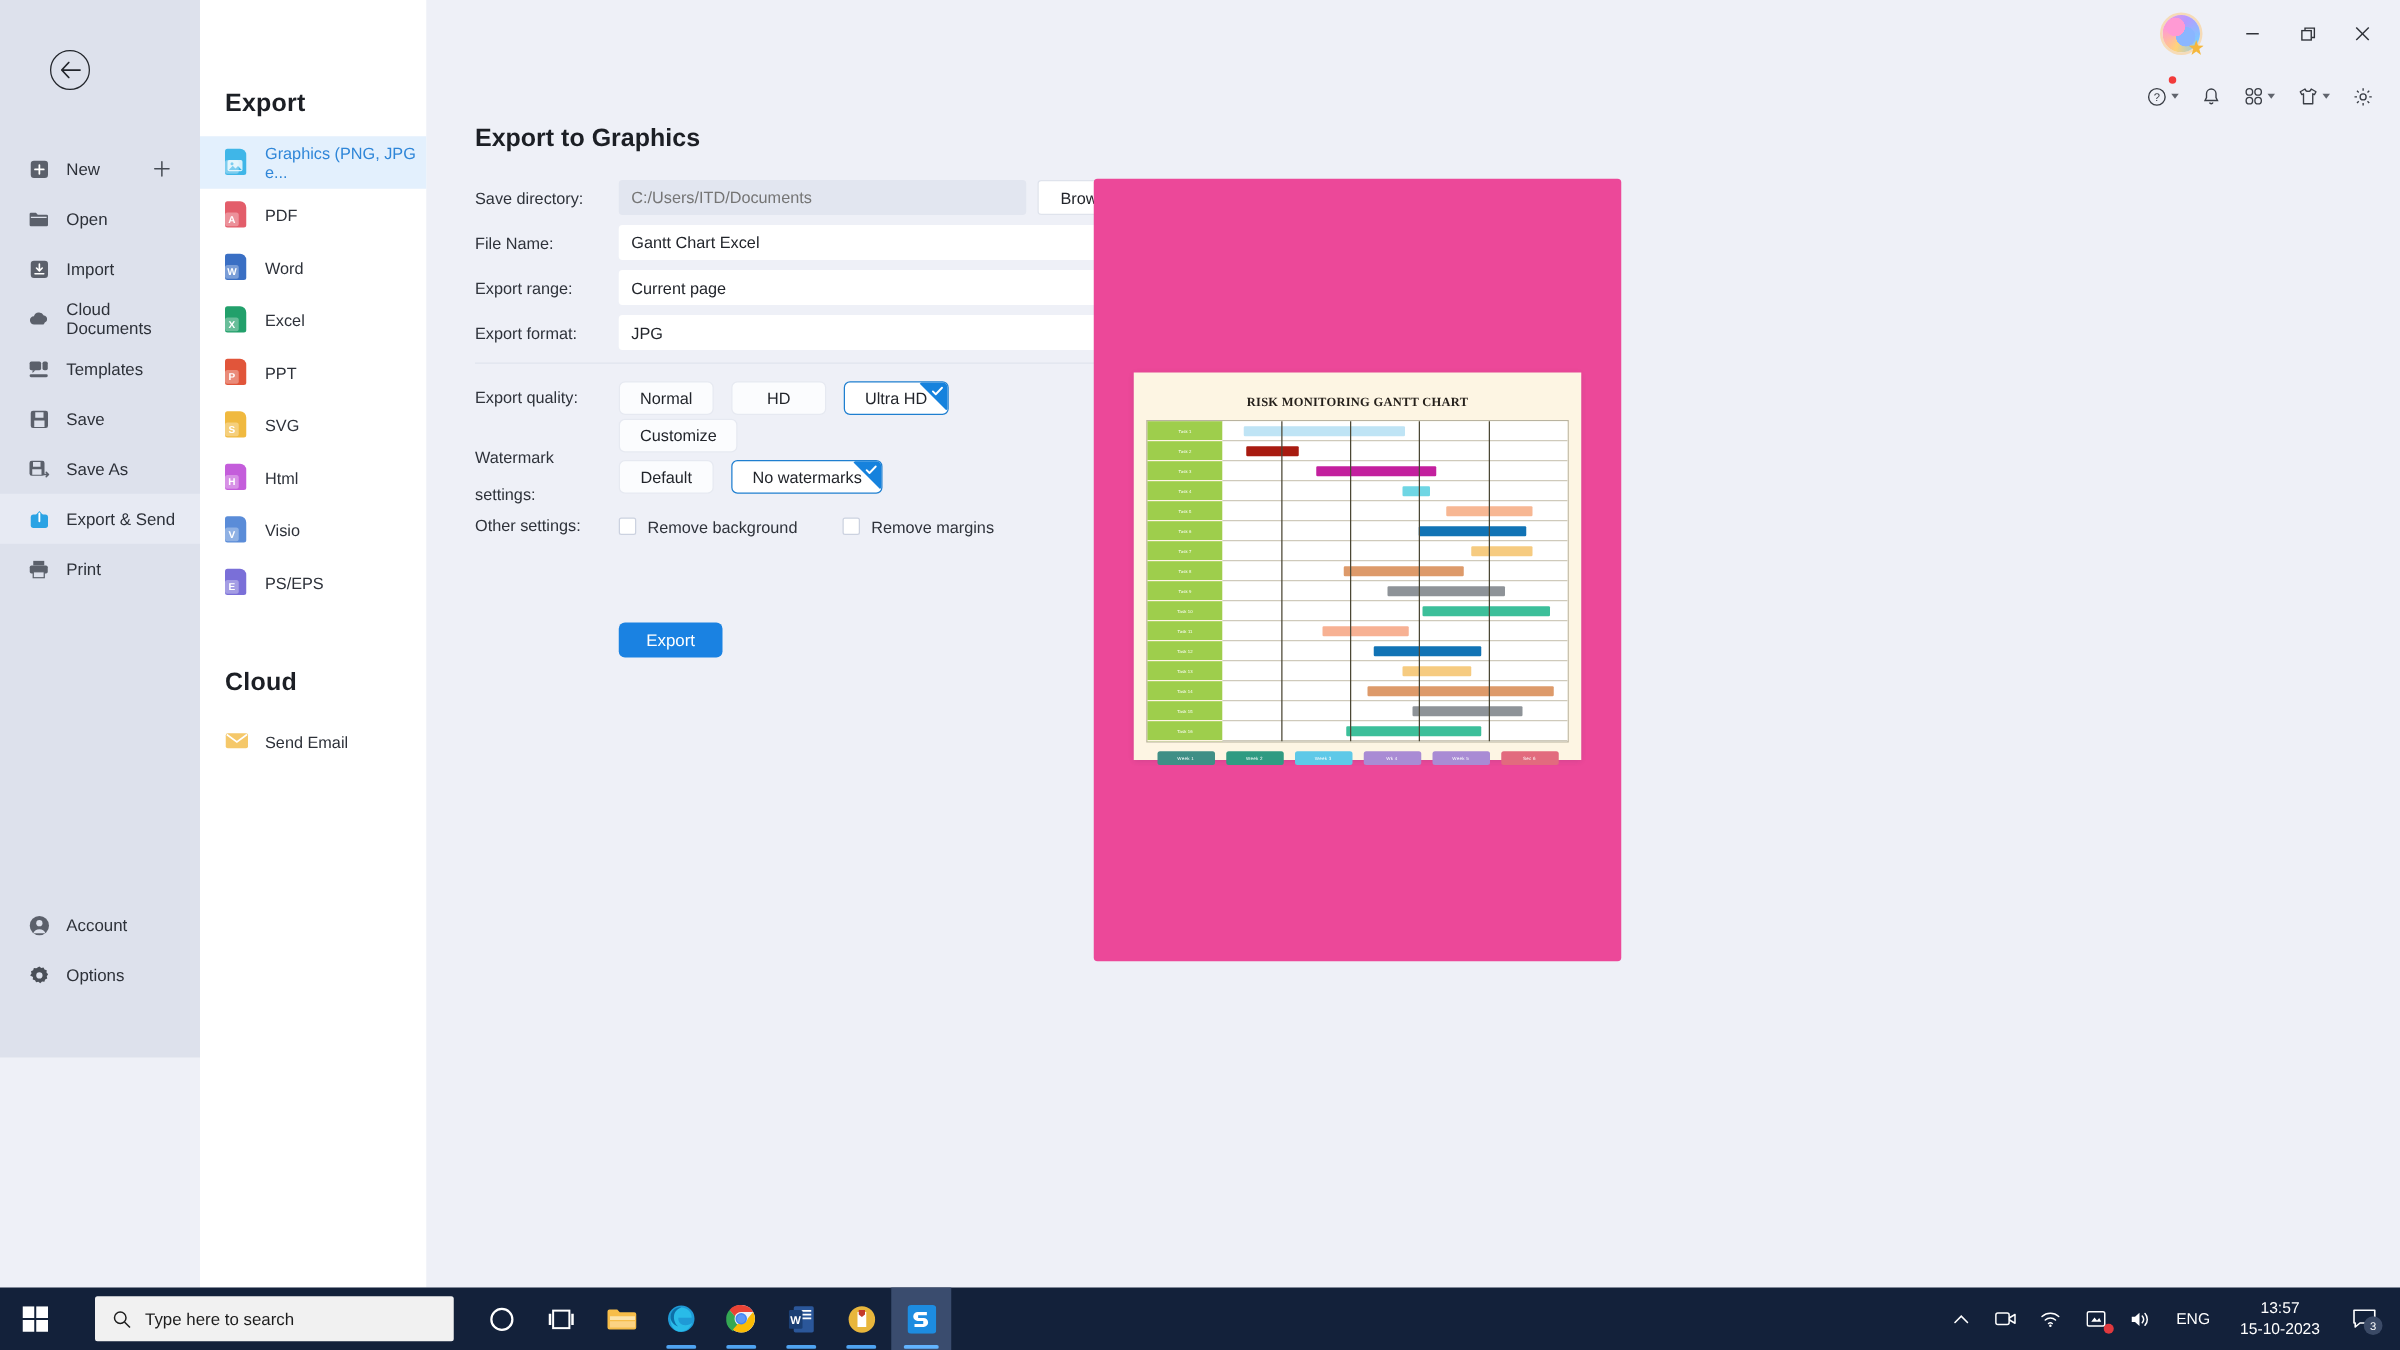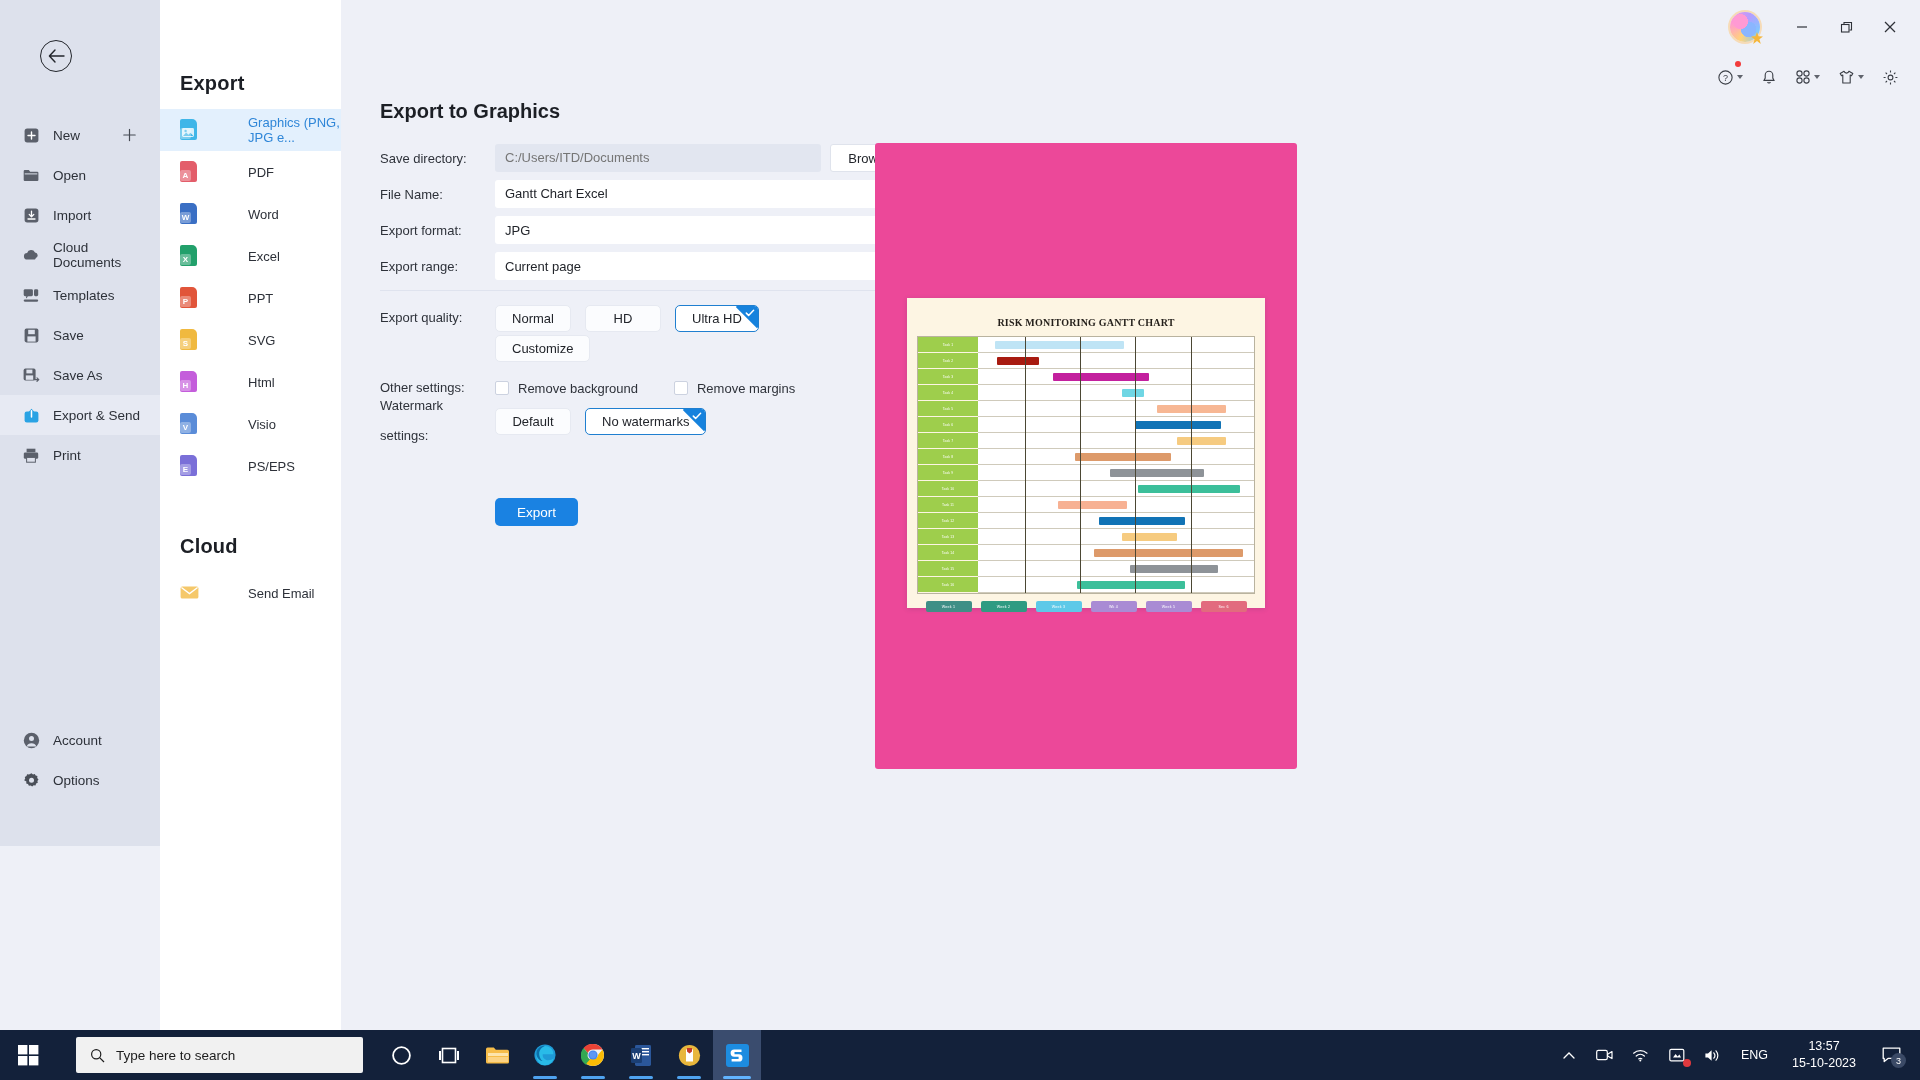--- a/index.html
+++ b/index.html
@@ -87,21 +87,21 @@
     background:#ffffff;
   }
   .panel-h {
     font-size:20px; font-weight:bold; color:#1c1f25;
     padding:72px 0 0 20px; letter-spacing:.2px;
   }
   .panel-h.send { padding-top:0; }
   .fmt-list { margin-top:14px; }
   .fmt-item {
     height:42px; display:flex; align-items:center; padding-left:20px;
-    font-size:13px; color:#2d3139; cursor:default;gap:36px;
+    font-size:13px; color:#2d3139; cursor:default;
   }
   .fmt-item.active { background:#e3f0fd; color:#2f86d8; }
   .fmt-ico { width:19px; height:22px; margin-right:13px; flex:0 0 19px; position:relative; }
   .doc-ico { width:17px; height:21px; border-radius:2px 5px 2px 2px; position:relative; display:block; }
   .doc-ico::after {
     content:attr(data-letter); position:absolute; left:0; bottom:1px;
     width:11px; height:11px; border-radius:2px; background:rgba(255,255,255,.32);
     color:#fff; font-size:8px; font-weight:bold; line-height:11px; text-align:center;
   }
   .send-wrap { margin-top:48px; }
@@ -532,74 +532,74 @@
         <input class="finput readonly" type="text" placeholder="C:/Users/ITD/Documents" style="">
         <div class="browse-btn">Browse</div>
       </div>
 
       <div class="frow">
         <span class="flabel">File Name:</span>
         <input class="finput" type="text" value="Gantt Chart Excel" style="">
       </div>
 
       <div class="frow">
+        <span class="flabel">Export range:</span>
+        <div class="fselect">
+          <span>Current page</span>
+          <span class="caret"></span>
+        </div>
+      </div>
+
+      <div class="frow">
         <span class="flabel">Export format:</span>
         <div class="fselect">
           <span>JPG</span>
-          <span class="caret"></span>
-        </div>
-      </div>
-
-      <div class="frow">
-        <span class="flabel">Export range:</span>
-        <div class="fselect">
-          <span>Current page</span>
           <span class="caret"></span>
         </div>
       </div>
 
       <div class="divider"></div>
 
       <div class="opt-row">
         <span class="flabel">Export quality:</span>
         <div class="opt-btn">Normal</div>
         <div class="opt-btn">HD</div>
         <div class="opt-btn selected">
           <span>Ultra HD</span>
           <svg class="tick" viewBox="0 0 12 12">
               <path d="M2.3 6.1 4.6 8.4 9.6 3.2" fill="none" stroke="#fff" stroke-width="1.5" stroke-linecap="round" stroke-linejoin="round"></path>
             </svg>
         </div>
       </div>
 
       <div class="sub-row">
         <div class="opt-btn" style="min-width:90px;">Customize</div>
+      </div>
+
+      <div class="opt-row" style="margin-top:3px;">
+        <span class="flabel">Watermark settings:</span>
+        <div class="opt-btn">Default</div>
+        <div class="opt-btn selected" style="min-width:103px;">
+          <span>No watermarks</span>
+          <svg class="tick" viewBox="0 0 12 12">
+              <path d="M2.3 6.1 4.6 8.4 9.6 3.2" fill="none" stroke="#fff" stroke-width="1.5" stroke-linecap="round" stroke-linejoin="round"></path>
+            </svg>
+        </div>
       </div>
 
       <div class="opt-row" style="margin-top:10px;">
         <span class="flabel">Other settings:</span>
         <label class="chk-wrap">
           <span class="chk"></span>
           <span class="chk-label">Remove background</span>
         </label>
         <label class="chk-wrap">
           <span class="chk"></span>
           <span class="chk-label">Remove margins</span>
         </label>
-      </div>
-
-      <div class="opt-row" style="margin-top:3px;">
-        <span class="flabel">Watermark settings:</span>
-        <div class="opt-btn">Default</div>
-        <div class="opt-btn selected" style="min-width:103px;">
-          <span>No watermarks</span>
-          <svg class="tick" viewBox="0 0 12 12">
-              <path d="M2.3 6.1 4.6 8.4 9.6 3.2" fill="none" stroke="#fff" stroke-width="1.5" stroke-linecap="round" stroke-linejoin="round"></path>
-            </svg>
-        </div>
       </div>
     </div>
 
     <div class="export-btn">Export</div>
 
     <div class="preview-card">
       <div class="thumb">
         <div class="thumb-title">RISK MONITORING GANTT CHART</div>
         <div class="gantt">
           <div class="gantt-rows" id="gantt-rows">

